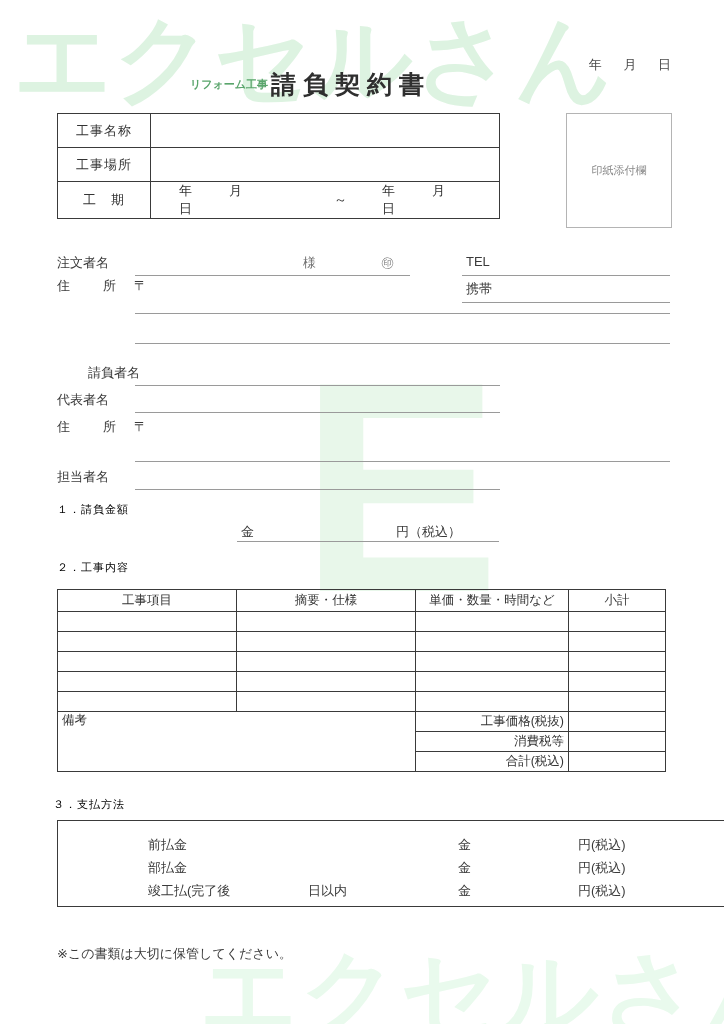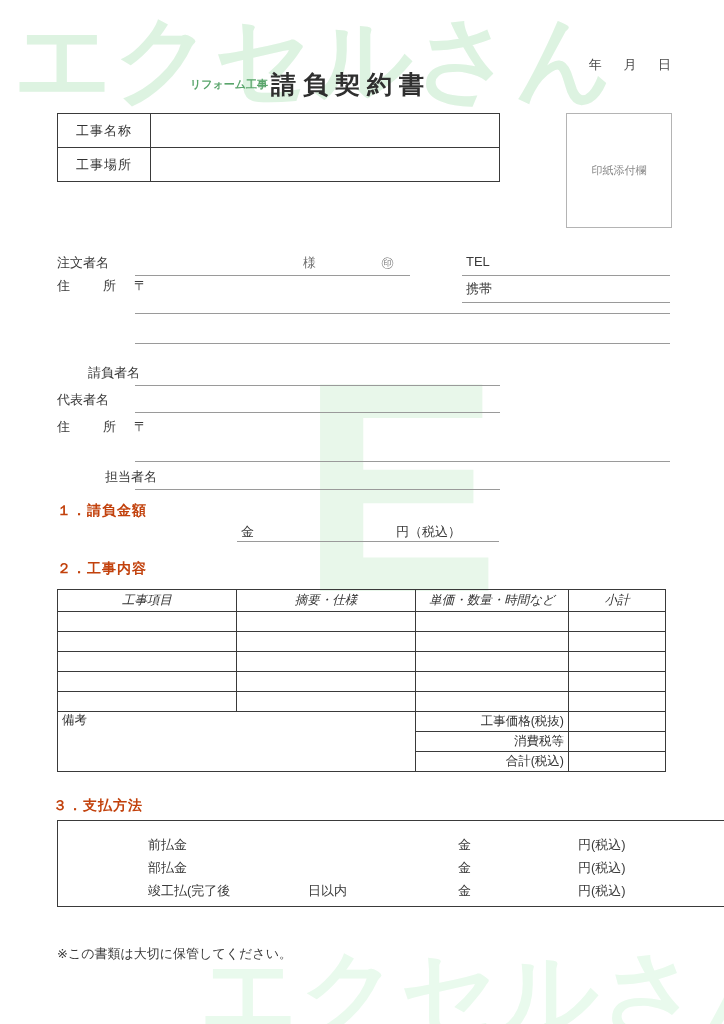--- a/index.html
+++ b/index.html
@@ -151,24 +151,23 @@
   }
   .small-mark {
     position: absolute;
     font-size: 13px;
     color: #3a3a3a;
   }
 
   
   .sec-head {
     position: absolute;
-    font-size: 14px;
-    color: #c2410c;
+    font-size: 11px;
+    color: #000000;
     letter-spacing: 1px;
-    font-weight: bold;
   }
 
   
   #amt-kin  { position: absolute; left: 241px; top: 523px; font-size: 13px; color:#3a3a3a; }
   #amt-yen  { position: absolute; left: 396px; top: 523px; font-size: 13px; color:#3a3a3a; }
   #amt-rule { left: 237px; top: 541px; width: 262px; }
 
   
   #works-table {
     position: absolute;
@@ -179,21 +178,21 @@
     table-layout: fixed;
   }
   #works-table td, #works-table th {
     border: 1px solid #3a3a3a;
     font-size: 12.5px;
     color: #333;
     font-weight: normal;
     height: 19px;
     padding: 0 4px;
   }
-  #works-table th { text-align: center; height: 21px; font-style: italic; }
+  #works-table th { text-align: center; height: 21px; }
   #works-table td.blank { height: 19px; }
   td.remark-cell {
     vertical-align: top;
     text-align: left;
     padding-top: 2px;
     height: 62px;
   }
   td.tot-lbl {
     text-align: right;
     padding-right: 4px;
@@ -250,20 +249,30 @@
   <table id="info-table" class="layer">
     <tbody>
         <tr>
       <td class="lbl">工事名称</td>
       <td></td>
     </tr>
     <tr>
       <td class="lbl">工事場所</td>
       <td></td>
     </tr>
+    <tr>
+      <td class="lbl">工　期</td>
+      <td>
+        <div class="kouki-inner">
+          <span class="ymd">年　月　日</span>
+          <span class="tilde">～</span>
+          <span class="ymd2">年　月　日</span>
+        </div>
+      </td>
+    </tr>
   </tbody>
     </table>
 
   <div id="stamp-box" class="layer">
     <span>印紙添付欄</span>
   </div>
 
   <div class="fld-label layer" style="left:57px; top:254px;">注文者名</div>
   <div class="rule layer" style="left:135px; top:275px; width:275px;"></div>
   <div class="inline-mark layer" style="left:303px; top:254px;">様</div>
@@ -282,21 +291,21 @@
   <div class="fld-label layer" style="left:57px; top:364px;margin-left:31px;">請負者名</div>
   <div class="rule layer" style="left:135px; top:385px; width:365px;"></div>
 
   <div class="fld-label layer" style="left:57px; top:391px;">代表者名</div>
   <div class="rule layer" style="left:135px; top:412px; width:365px;"></div>
 
   <div class="fld-label wide layer" style="left:57px; top:418px;">住　所</div>
   <div class="small-mark layer" style="left:134px; top:418px;">〒</div>
   <div class="rule layer" style="left:135px; top:461px; width:535px;"></div>
 
-  <div class="fld-label layer" style="left:57px; top:468px;margin-left:48px;">担当者名</div>
+  <div class="fld-label layer" style="left:57px; top:468px;">担当者名</div>
   <div class="rule layer" style="left:135px; top:489px; width:365px;"></div>
 
   <div class="sec-head layer" style="left:57px; top:502px;">１．請負金額</div>
   <div id="amt-kin" class="layer">金</div>
   <div id="amt-yen" class="layer">円（税込）</div>
   <div class="rule layer" id="amt-rule"></div>
 
   <div class="sec-head layer" style="left:57px; top:560px;">２．工事内容</div>
 
   <table id="works-table" class="layer">

